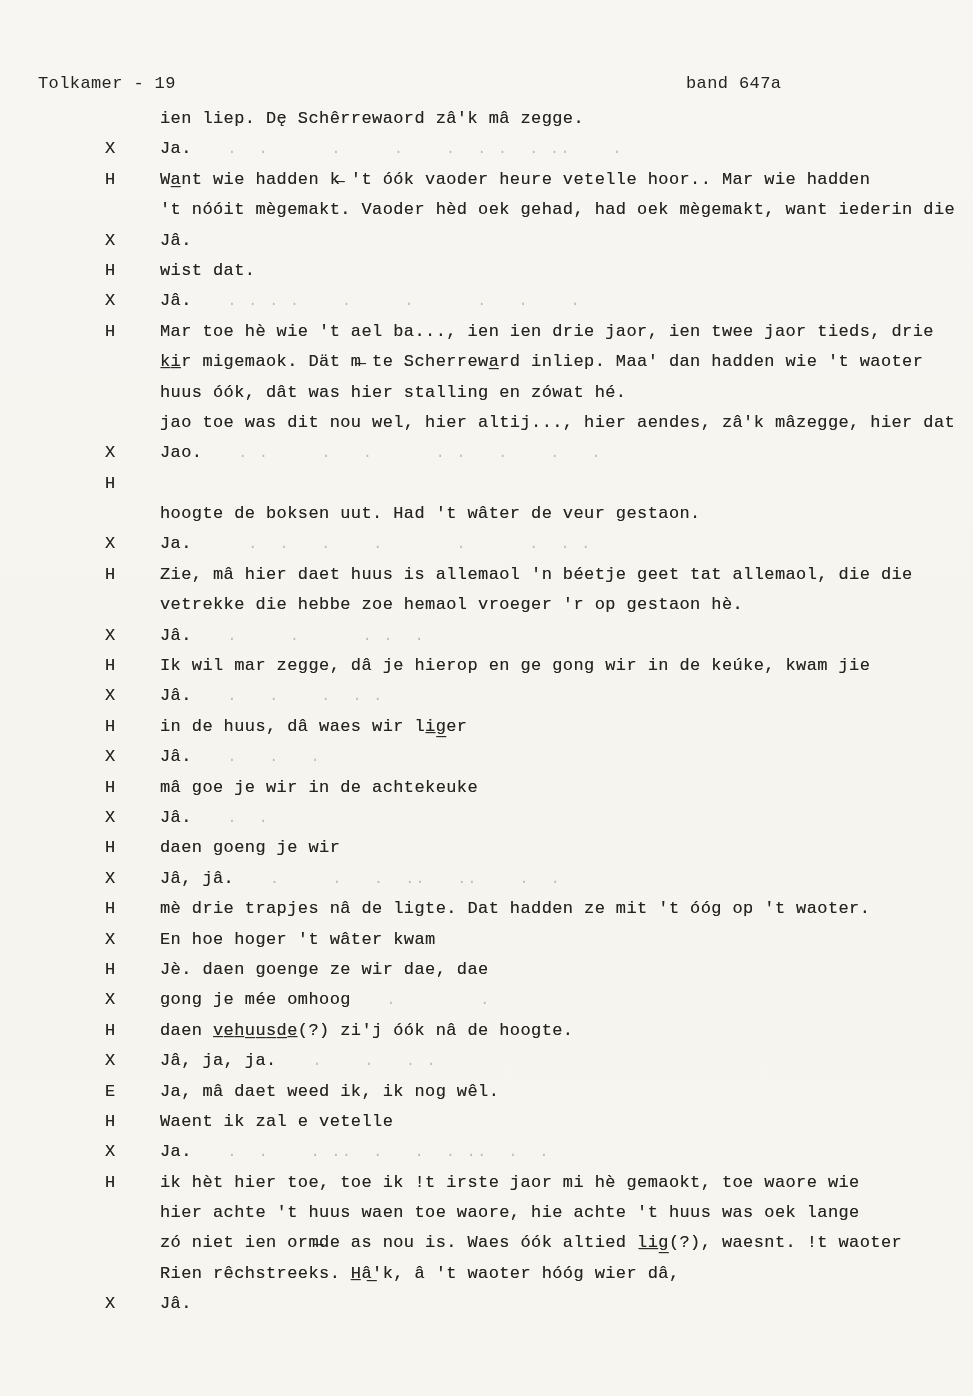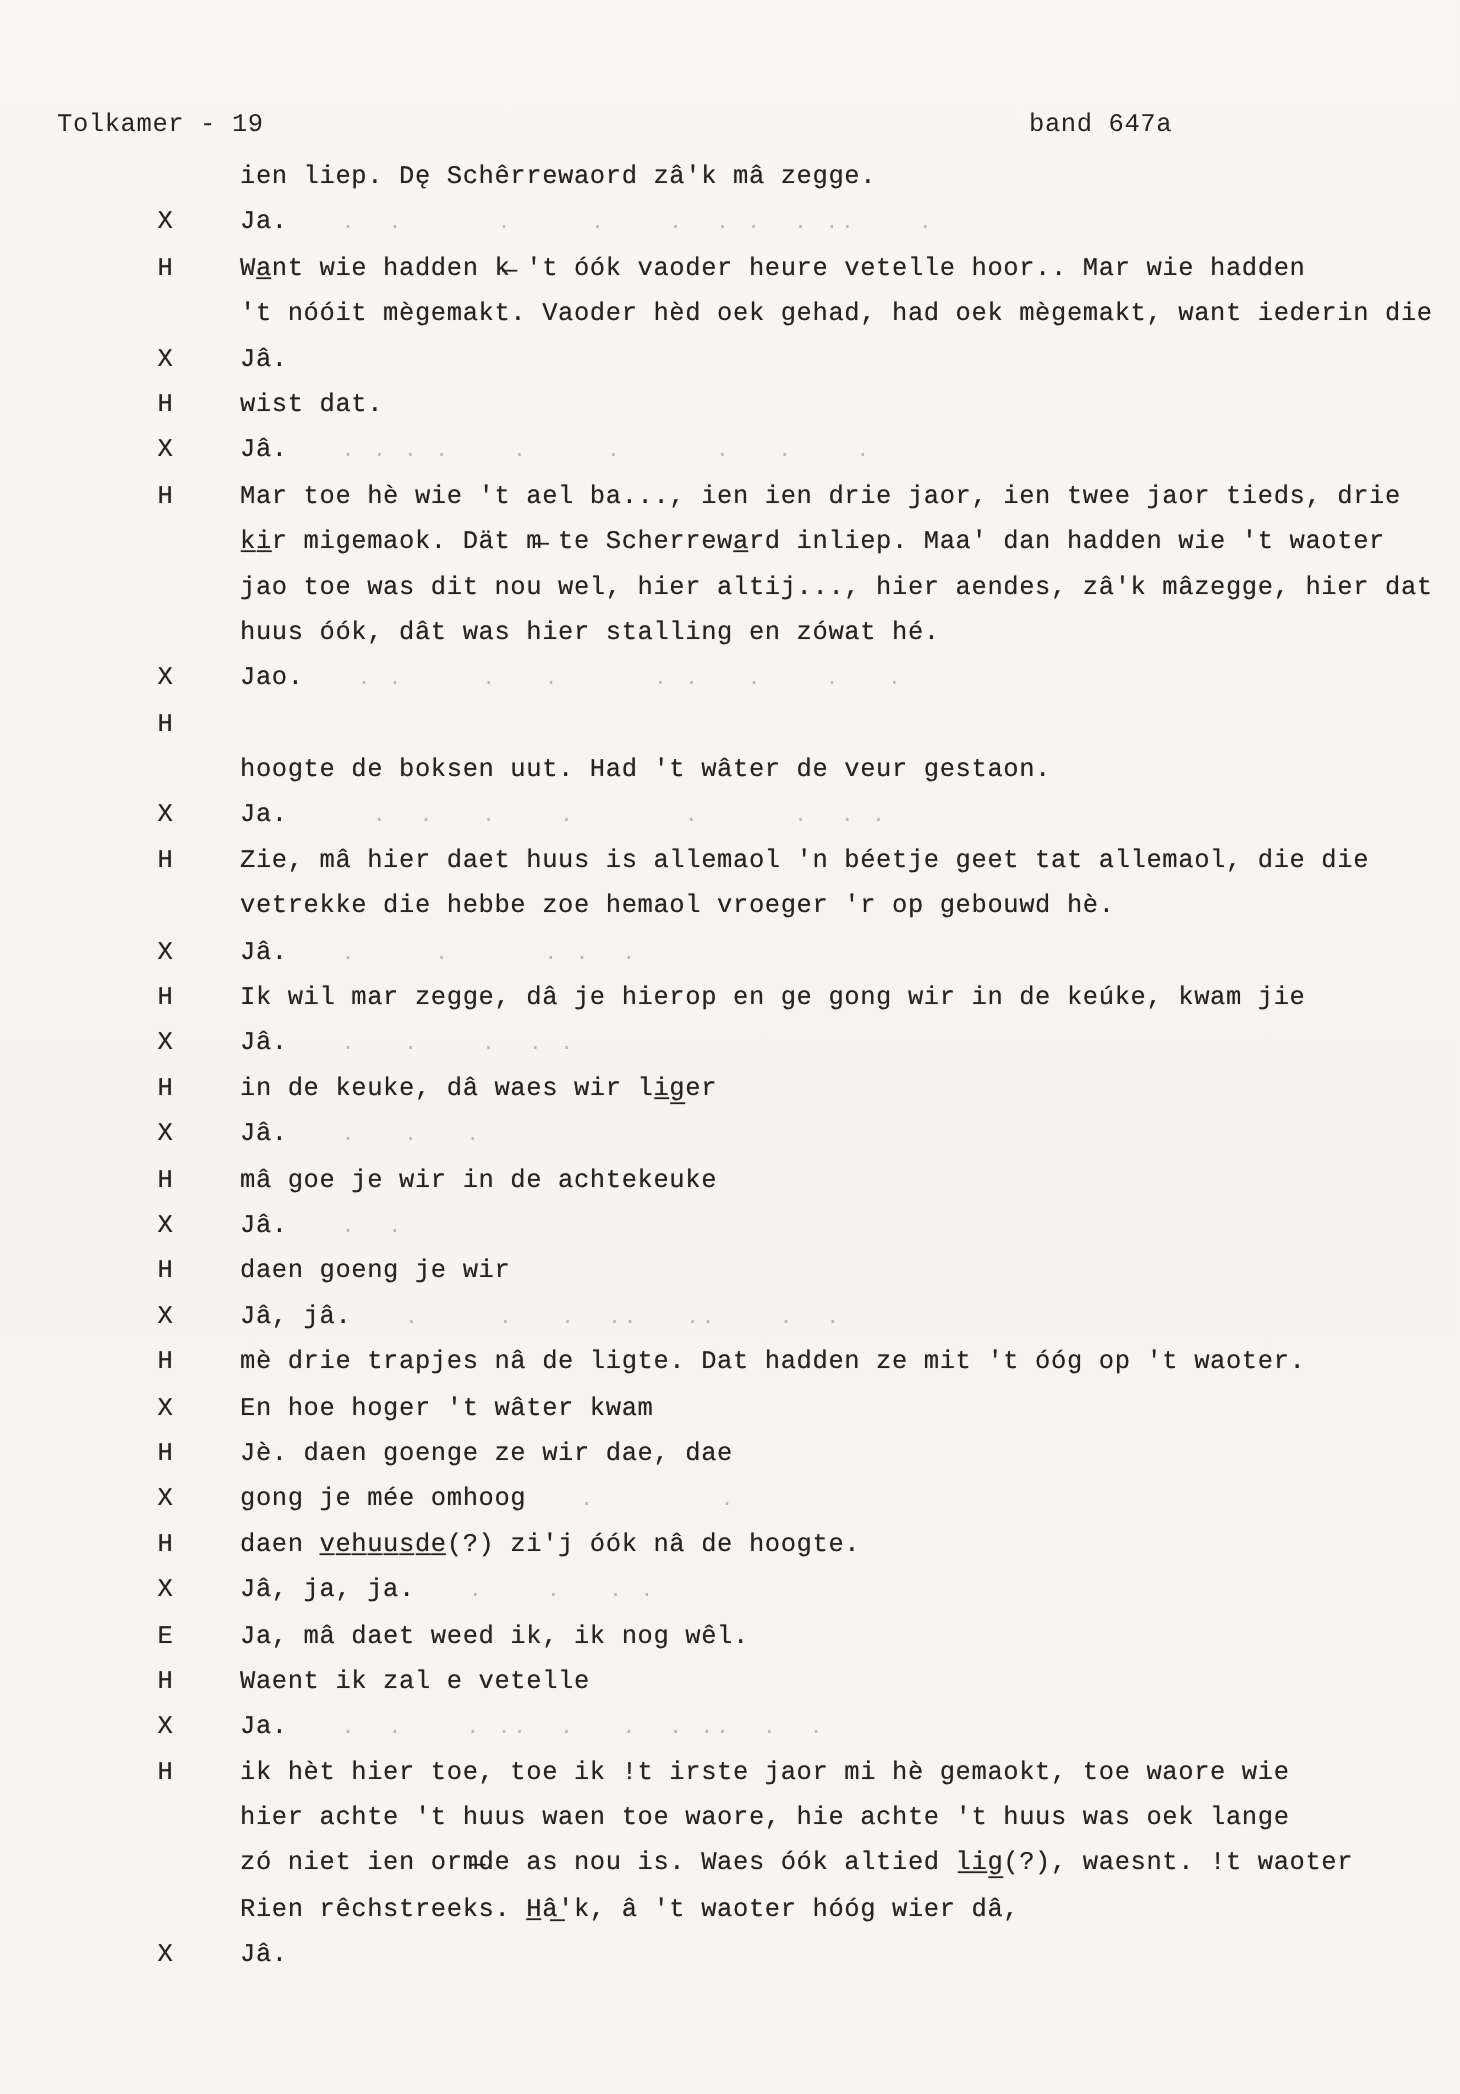--- a/index.html
+++ b/index.html
@@ -33,32 +33,32 @@
 <div class="transcript" id="transcript">
     <div class="row"><span class="speaker"></span><span class="text">ien liep. Dę Schêrrewaord zâ'k mâ zegge.</span></div>
     <div class="row"><span class="speaker">X</span><span class="text">Ja.</span><span class="trail">.  .      .     .    .  . .  . ..    .</span></div>
     <div class="row"><span class="speaker">H</span><span class="text">Wa̲nt wie hadden k̶ 't óók vaoder heure vetelle hoor.. Mar wie hadden</span></div>
     <div class="row"><span class="speaker"></span><span class="text">'t nóóit mègemakt. Vaoder hèd oek gehad, had oek mègemakt, want iederin die</span></div>
     <div class="row"><span class="speaker">X</span><span class="text">Jâ.</span></div>
     <div class="row"><span class="speaker">H</span><span class="text">wist dat.</span></div>
     <div class="row"><span class="speaker">X</span><span class="text">Jâ.</span><span class="trail">. . . .    .     .      .   .    .</span></div>
     <div class="row"><span class="speaker">H</span><span class="text">Mar toe hè wie 't ael ba..., ien ien drie jaor, ien twee jaor tieds, drie</span></div>
     <div class="row"><span class="speaker"></span><span class="text">k̲i̲r migemaok. Dät m̶ te Scherrewa̲rd inliep. Maa' dan hadden wie 't waoter</span></div>
+    <div class="row"><span class="speaker"></span><span class="text">huus óók, dât was hier stalling en zówat hé.</span></div>
     <div class="row"><span class="speaker"></span><span class="text">jao toe was dit nou wel, hier altij..., hier aendes, zâ'k mâzegge, hier dat</span></div>
-    <div class="row"><span class="speaker"></span><span class="text">huus óók, dât was hier stalling en zówat hé.</span></div>
     <div class="row"><span class="speaker">X</span><span class="text">Jao.</span><span class="trail">. .     .   .      . .   .    .   .</span></div>
     <div class="row"><span class="speaker">H</span></div>
     <div class="row"><span class="speaker"></span><span class="text">hoogte de boksen uut. Had 't wâter de veur gestaon.</span></div>
     <div class="row"><span class="speaker">X</span><span class="text">Ja.</span><span class="trail">  .  .   .    .       .      .  . .</span></div>
     <div class="row"><span class="speaker">H</span><span class="text">Zie, mâ hier daet huus is allemaol 'n béetje geet tat allemaol, die die</span></div>
-    <div class="row"><span class="speaker"></span><span class="text">vetrekke die hebbe zoe hemaol vroeger 'r op gebouwd hè.</span></div>
+    <div class="row"><span class="speaker"></span><span class="text">vetrekke die hebbe zoe hemaol vroeger 'r op gestaon hè.</span></div>
     <div class="row"><span class="speaker">X</span><span class="text">Jâ.</span><span class="trail">.     .      . .  .</span></div>
     <div class="row"><span class="speaker">H</span><span class="text">Ik wil mar zegge, dâ je hierop en ge gong wir in de keúke, kwam jie</span></div>
     <div class="row"><span class="speaker">X</span><span class="text">Jâ.</span><span class="trail">.   .    .  . .</span></div>
-    <div class="row"><span class="speaker">H</span><span class="text">in de keuke, dâ waes wir li̲g̲er</span></div>
+    <div class="row"><span class="speaker">H</span><span class="text">in de huus, dâ waes wir li̲g̲er</span></div>
     <div class="row"><span class="speaker">X</span><span class="text">Jâ.</span><span class="trail">.   .   .</span></div>
     <div class="row"><span class="speaker">H</span><span class="text">mâ goe je wir in de achtekeuke</span></div>
     <div class="row"><span class="speaker">X</span><span class="text">Jâ.</span><span class="trail">.  .</span></div>
     <div class="row"><span class="speaker">H</span><span class="text">daen goeng je wir</span></div>
     <div class="row"><span class="speaker">X</span><span class="text">Jâ, jâ.</span><span class="trail">.     .   .  ..   ..    .  .</span></div>
     <div class="row"><span class="speaker">H</span><span class="text">mè drie trapjes nâ de ligte. Dat hadden ze mit 't óóg op 't waoter.</span></div>
     <div class="row"><span class="speaker">X</span><span class="text">En hoe hoger 't wâter kwam</span></div>
     <div class="row"><span class="speaker">H</span><span class="text">Jè. daen goenge ze wir dae, dae</span></div>
     <div class="row"><span class="speaker">X</span><span class="text">gong je mée omhoog</span><span class="trail">.        .</span></div>
     <div class="row"><span class="speaker">H</span><span class="text">daen v̲e̲h̲u̲u̲s̲d̲e̲(?) zi'j óók nâ de hoogte.</span></div>

